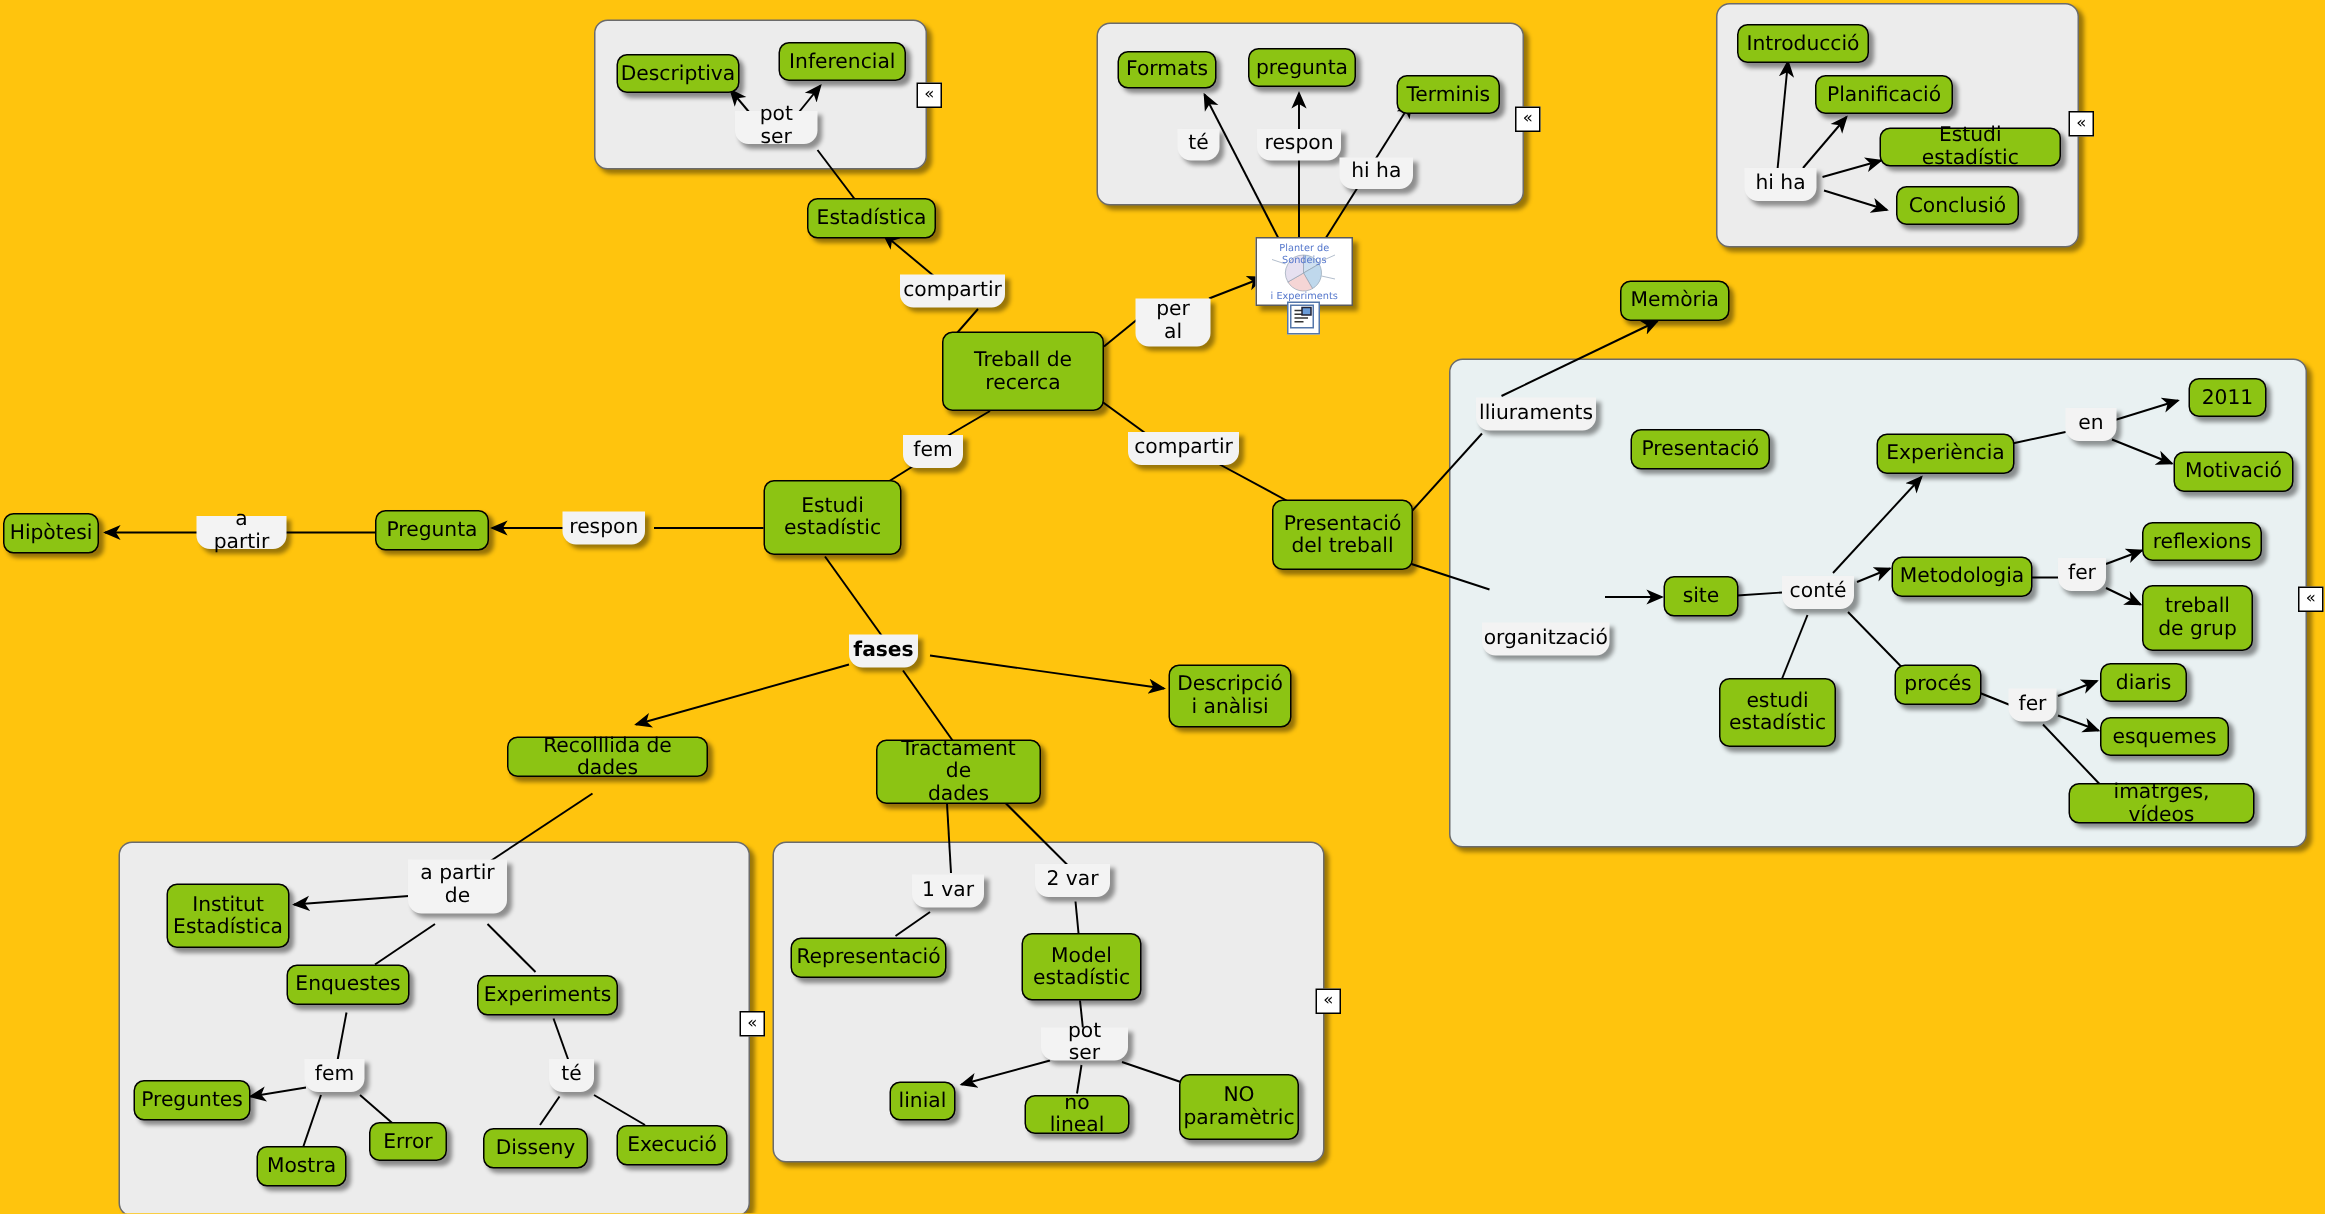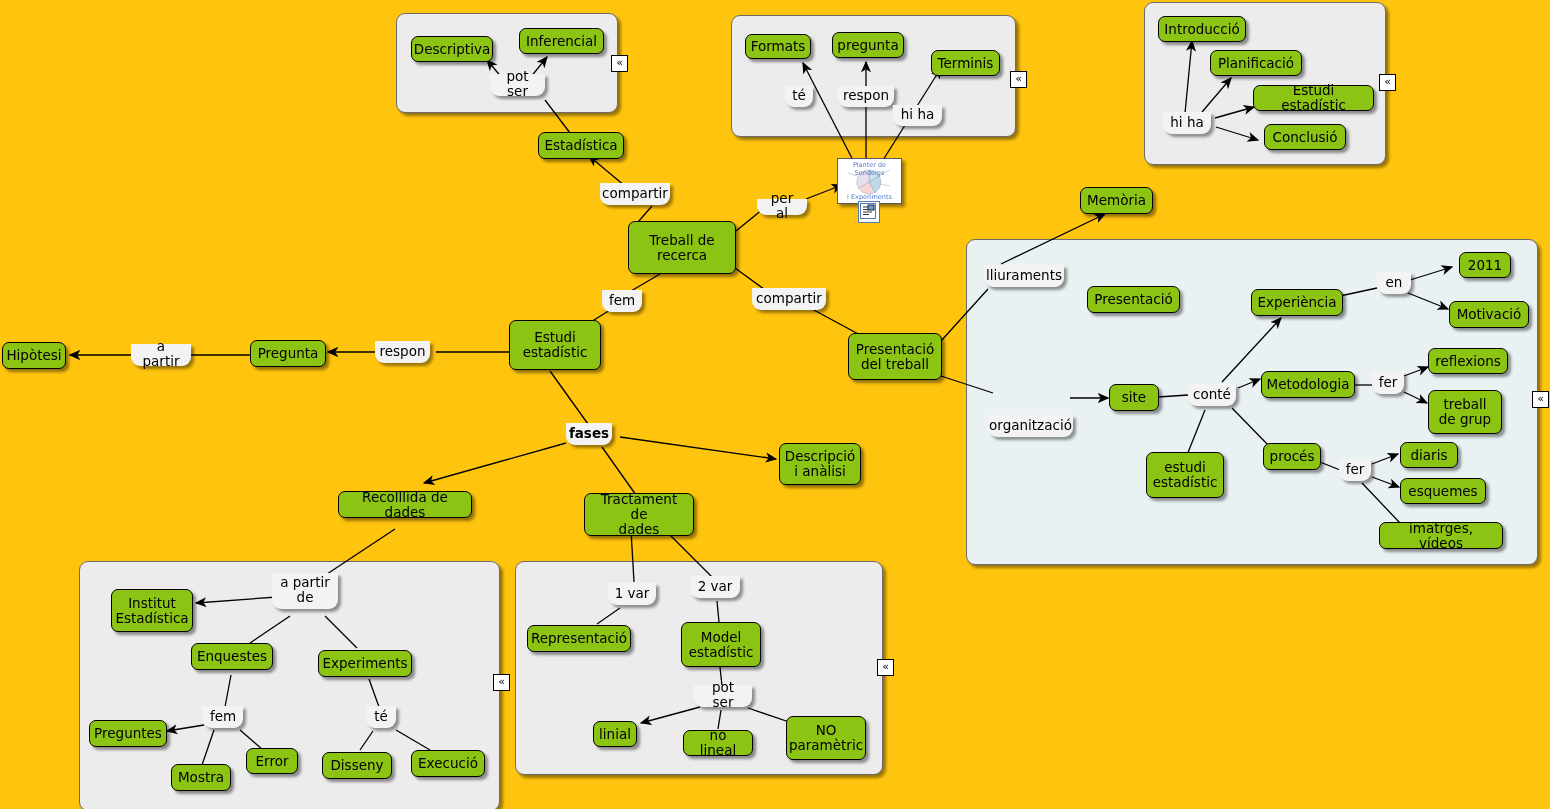--- a/index.html
+++ b/index.html
@@ -294,21 +294,21 @@
   <div class="node" style="left:1158px; top:16px;  width:88px;  height:26px;">Introducció</div>
   <div class="node" style="left:1210px; top:50px;  width:92px;  height:26px;">Planificació</div>
   <div class="node" style="left:1253px; top:85px;  width:121px; height:26px;">Estudi estadístic</div>
   <div class="node" style="left:1264px; top:124px; width:82px;  height:26px;">Conclusió</div>
   <div class="phrase" style="left:1163px; top:112px; width:48px; height:22px;">hi ha</div>
 
   <div class="node" style="left:1080px; top:187px; width:73px;  height:27px;">Memòria</div>
 
   <div class="node" style="left:628px; top:221px; width:108px; height:53px;">Treball de
 recerca</div>
-  <div class="phrase" style="left:757px; top:199px; width:50px; height:16px;">per al</div>
+  <div class="phrase" style="left:757px; top:199px; width:50px; height:32px;">per al</div>
   <div class="phrase" style="left:602px; top:290px; width:40px; height:22px;">fem</div>
   <div class="phrase" style="left:752px; top:288px; width:74px; height:22px;">compartir</div>
 
   <div class="node" style="left:2px;   top:342px; width:64px;  height:27px;">Hipòtesi</div>
   <div class="phrase" style="left:131px; top:344px; width:60px; height:22px;">a partir</div>
   <div class="node" style="left:250px; top:340px; width:76px;  height:27px;">Pregunta</div>
   <div class="phrase" style="left:375px; top:341px; width:55px; height:22px;">respon</div>
   <div class="node" style="left:509px; top:320px; width:92px;  height:50px;">Estudi
 estadístic</div>
 

